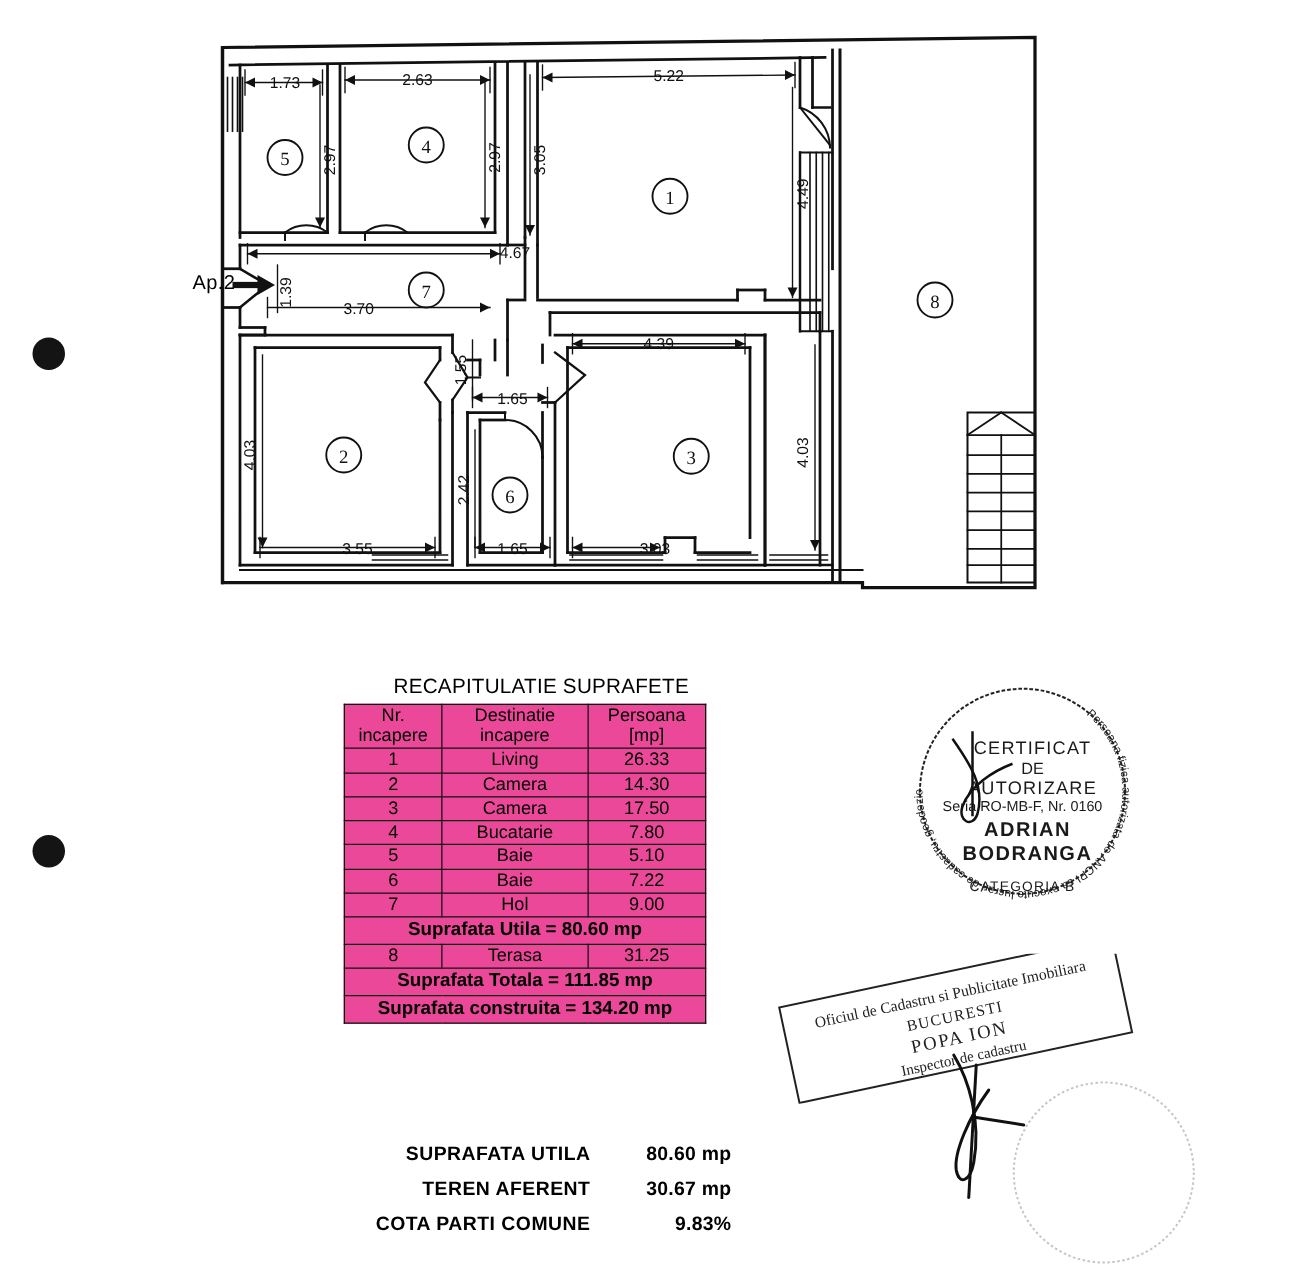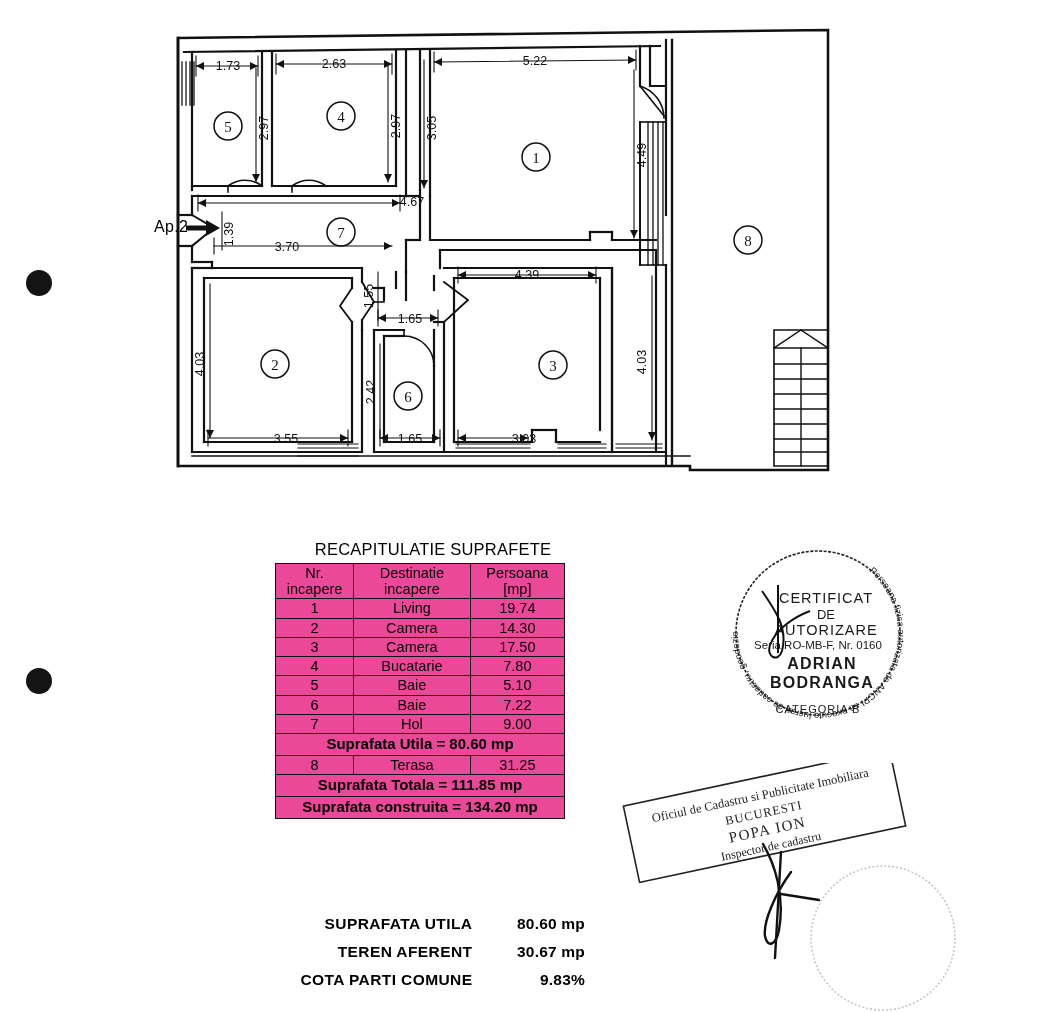--- a/index.html
+++ b/index.html
@@ -391,21 +391,21 @@
           </td>
           <td class="c3">
             <span>Persoana</span><br>
             <span>[mp]</span>
           </td>
         </tr>
 
         <tr>
           <td class="c1">1</td>
           <td class="c2">Living</td>
-          <td class="c3">19.74</td>
+          <td class="c3">26.33</td>
         </tr>
         <tr>
           <td class="c1">2</td>
           <td class="c2">Camera</td>
           <td class="c3">14.30</td>
         </tr>
         <tr>
           <td class="c1">3</td>
           <td class="c2">Camera</td>
           <td class="c3">17.50</td>

